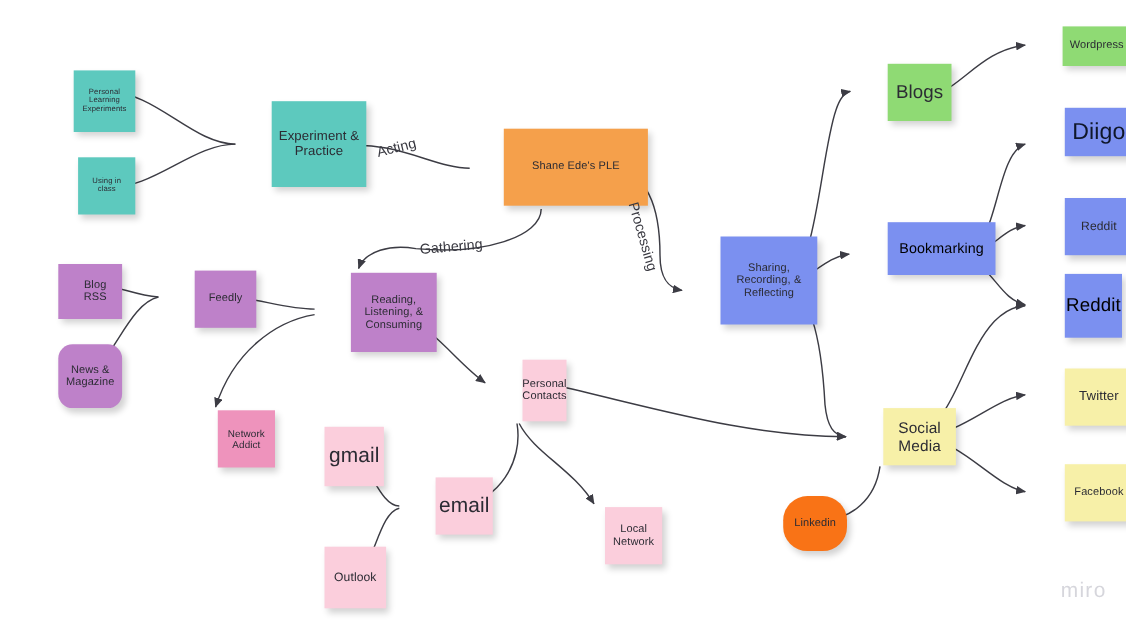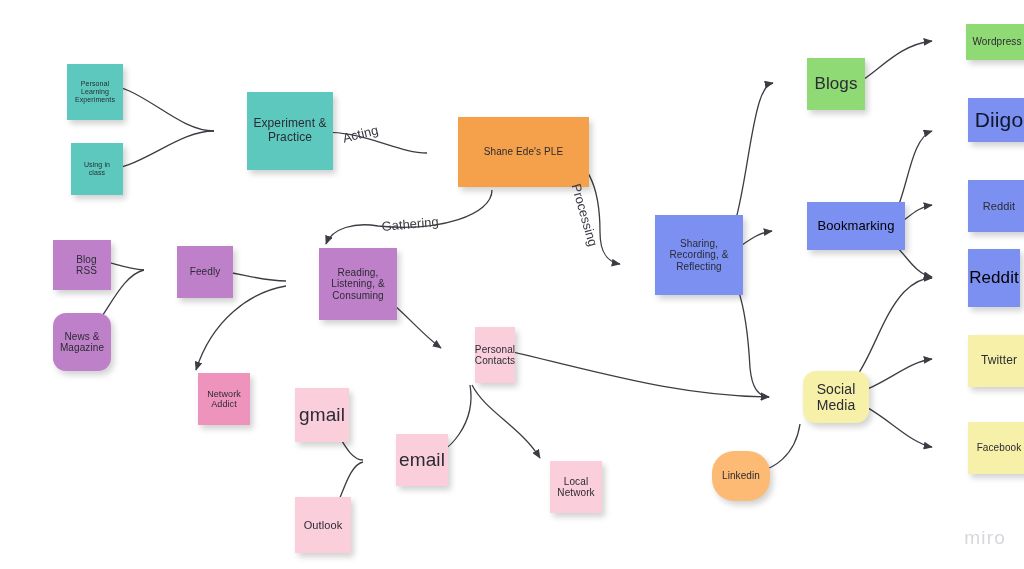--- a/index.html
+++ b/index.html
@@ -108,25 +108,25 @@
 Network</span></div>
       <div class="note" style="left: 624px; top: 215px; width: 88px; height: 80px; background: rgb(123, 144, 240); font-size: 10px; color: rgb(43, 43, 51);"><span>Sharing,
 Recording, &amp;
 Reflecting</span></div>
       <div class="note" style="left: 776px; top: 58px; width: 58px; height: 52px; background: rgb(143, 218, 116); font-size: 17px; color: rgb(43, 43, 51);"><span>Blogs</span></div>
       <div class="note" style="left: 935px; top: 24px; width: 62px; height: 36px; background: rgb(143, 218, 116); font-size: 10px; color: rgb(43, 43, 51);"><span>Wordpress</span></div>
       <div class="note" style="left: 776px; top: 202px; width: 98px; height: 48px; background: rgb(123, 144, 240); font-size: 13px; color: #000000;"><span>Bookmarking</span></div>
       <div class="note" style="left: 937px; top: 98px; width: 62px; height: 44px; background: rgb(123, 144, 240); font-size: 21px; color: #0f172a;"><span>Diigo</span></div>
       <div class="note" style="left: 937px; top: 180px; width: 62px; height: 52px; background: rgb(123, 144, 240); font-size: 11px; color: rgb(43, 43, 51);"><span>Reddit</span></div>
       <div class="note" style="left: 937px; top: 249px; width: 52px; height: 58px; background: rgb(123, 144, 240); font-size: 17px; color: #000000;"><span>Reddit</span></div>
-      <div class="note" style="left: 772px; top: 371px; width: 66px; height: 52px; background: rgb(247, 240, 168); font-size: 14px; color: rgb(43, 43, 51); border-radius: 13px;"><span>Social
+      <div class="note" style="left: 772px; top: 371px; width: 66px; height: 52px; background: rgb(247, 240, 168); font-size: 14px; color: rgb(43, 43, 51);"><span>Social
 Media</span></div>
       <div class="note" style="left: 937px; top: 335px; width: 62px; height: 52px; background: rgb(247, 240, 168); font-size: 12px; color: rgb(43, 43, 51);"><span>Twitter</span></div>
       <div class="note" style="left: 937px; top: 422px; width: 62px; height: 52px; background: rgb(247, 240, 168); font-size: 10px; color: rgb(43, 43, 51);"><span>Facebook</span></div>
-      <div class="note" style="left: 681px; top: 451px; width: 58px; height: 50px; background: #fdba74; font-size: 10px; color: rgb(43, 43, 51); border-radius: 22px;"><span>Linkedin</span></div>
+      <div class="note" style="left: 681px; top: 451px; width: 58px; height: 50px; background: #f97316; font-size: 10px; color: rgb(43, 43, 51); border-radius: 22px;"><span>Linkedin</span></div>
     </div>
   <div id="label-layer">
       <div class="edge-label" style="left: 341px; top: 131px; transform: rotate(-14deg);">Acting</div>
       <div class="edge-label" style="left: 381px; top: 219px; transform: rotate(-5deg);">Gathering</div>
       <div class="edge-label" style="left: 583px; top: 182px; transform: rotate(74deg);">Processing</div>
     </div>
 
   <div class="miro">miro</div>
 </div>
 

